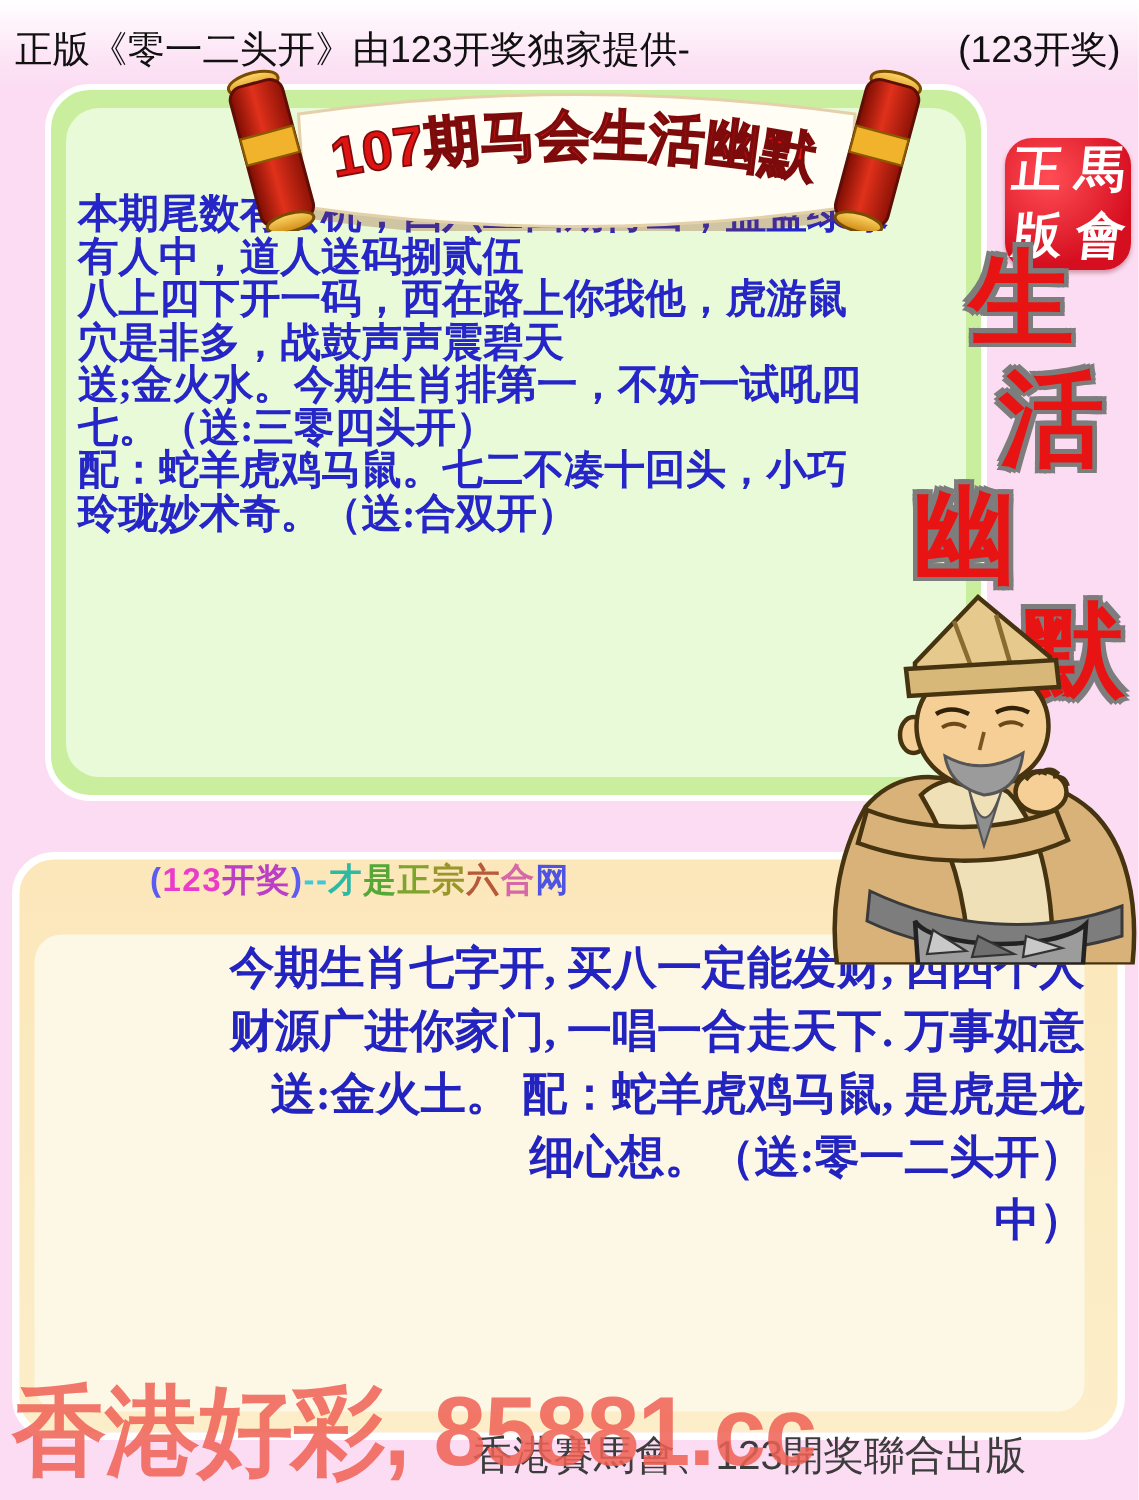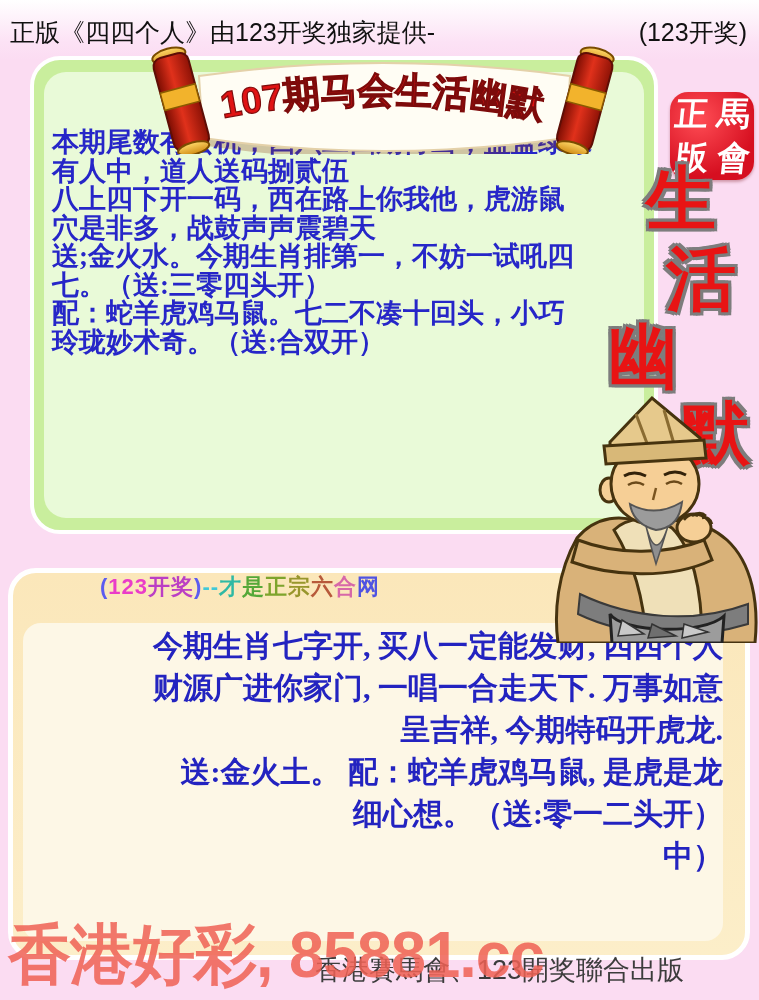--- a/index.html
+++ b/index.html
@@ -87,21 +87,21 @@
   .publisher{
     position:absolute;left:120px;top:952px;width:639px;text-align:center;z-index:8;
     padding-left:120px;box-sizing:border-box;
     font-size:27px;color:#3c3c3c;
   }
 </style>
 </head>
 <body>
 
 <div class="topbar">
-  <div class="left">正版《四四个人》由123开奖独家提供-</div>
+  <div class="left">正版《零一二头开》由123开奖独家提供-</div>
   <div class="right">(123开奖)</div>
 </div>
 
 <div class="green-panel">
   <div class="green-inner"></div>
   <div class="main-verse">
     <div>本期尾数有玄机，四六二四期待出，蓝蓝绿绿</div>
     <div>有人中，道人送码捌贰伍</div>
     <div>八上四下开一码，西在路上你我他，虎游鼠</div>
     <div>穴是非多，战鼓声声震碧天</div>
@@ -185,21 +185,20 @@
   </svg>
 </div>
 
 <div class="tagline"><span style="color: rgb(92, 92, 240);">(</span><span style="color: rgb(234, 60, 200);">1</span><span style="color: rgb(234, 60, 200);">2</span><span style="color: rgb(234, 60, 200);">3</span><span style="color: rgb(187, 63, 196);">开</span><span style="color: rgb(187, 63, 196);">奖</span><span style="color: rgb(92, 92, 240);">)</span><span style="color: rgb(63, 200, 216);">-</span><span style="color: rgb(63, 200, 216);">-</span><span style="color: rgb(47, 185, 164);">才</span><span style="color: rgb(85, 168, 56);">是</span><span style="color: rgb(126, 164, 44);">正</span><span style="color: rgb(152, 150, 44);">宗</span><span style="color: rgb(183, 90, 58);">六</span><span style="color: rgb(215, 104, 168);">合</span><span style="color: rgb(79, 83, 226);">网</span></div>
 
 <div class="replay-panel">
   <div class="replay-inner">
     <div class="replay-verse">
       <div class="indent">今期生肖七字开, 买八一定能发财, 四四个人</div>
       <div>财源广进你家门, 一唱一合走天下. 万事如意</div>
-      <div>呈吉祥, 今期特码开虎龙.</div>
       <div>送:金火土。  配：蛇羊虎鸡马鼠, 是虎是龙</div>
       <div>细心想。（送:零一二头开）</div>
       <div>中）</div>
     </div>
   </div>
 </div>
 
 <div class="watermark">香港好彩, 85881.cc</div>
 <div class="publisher">香港賽馬會、123開奖聯合出版</div>
 

